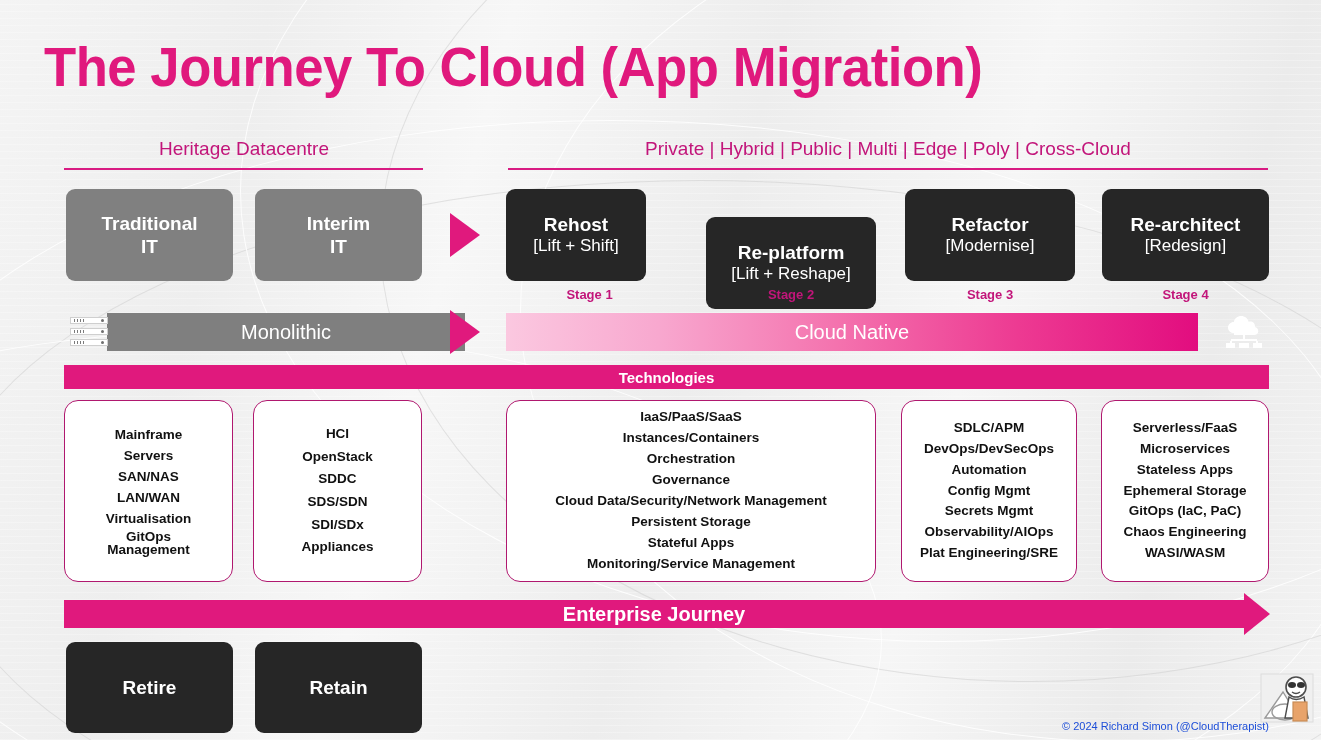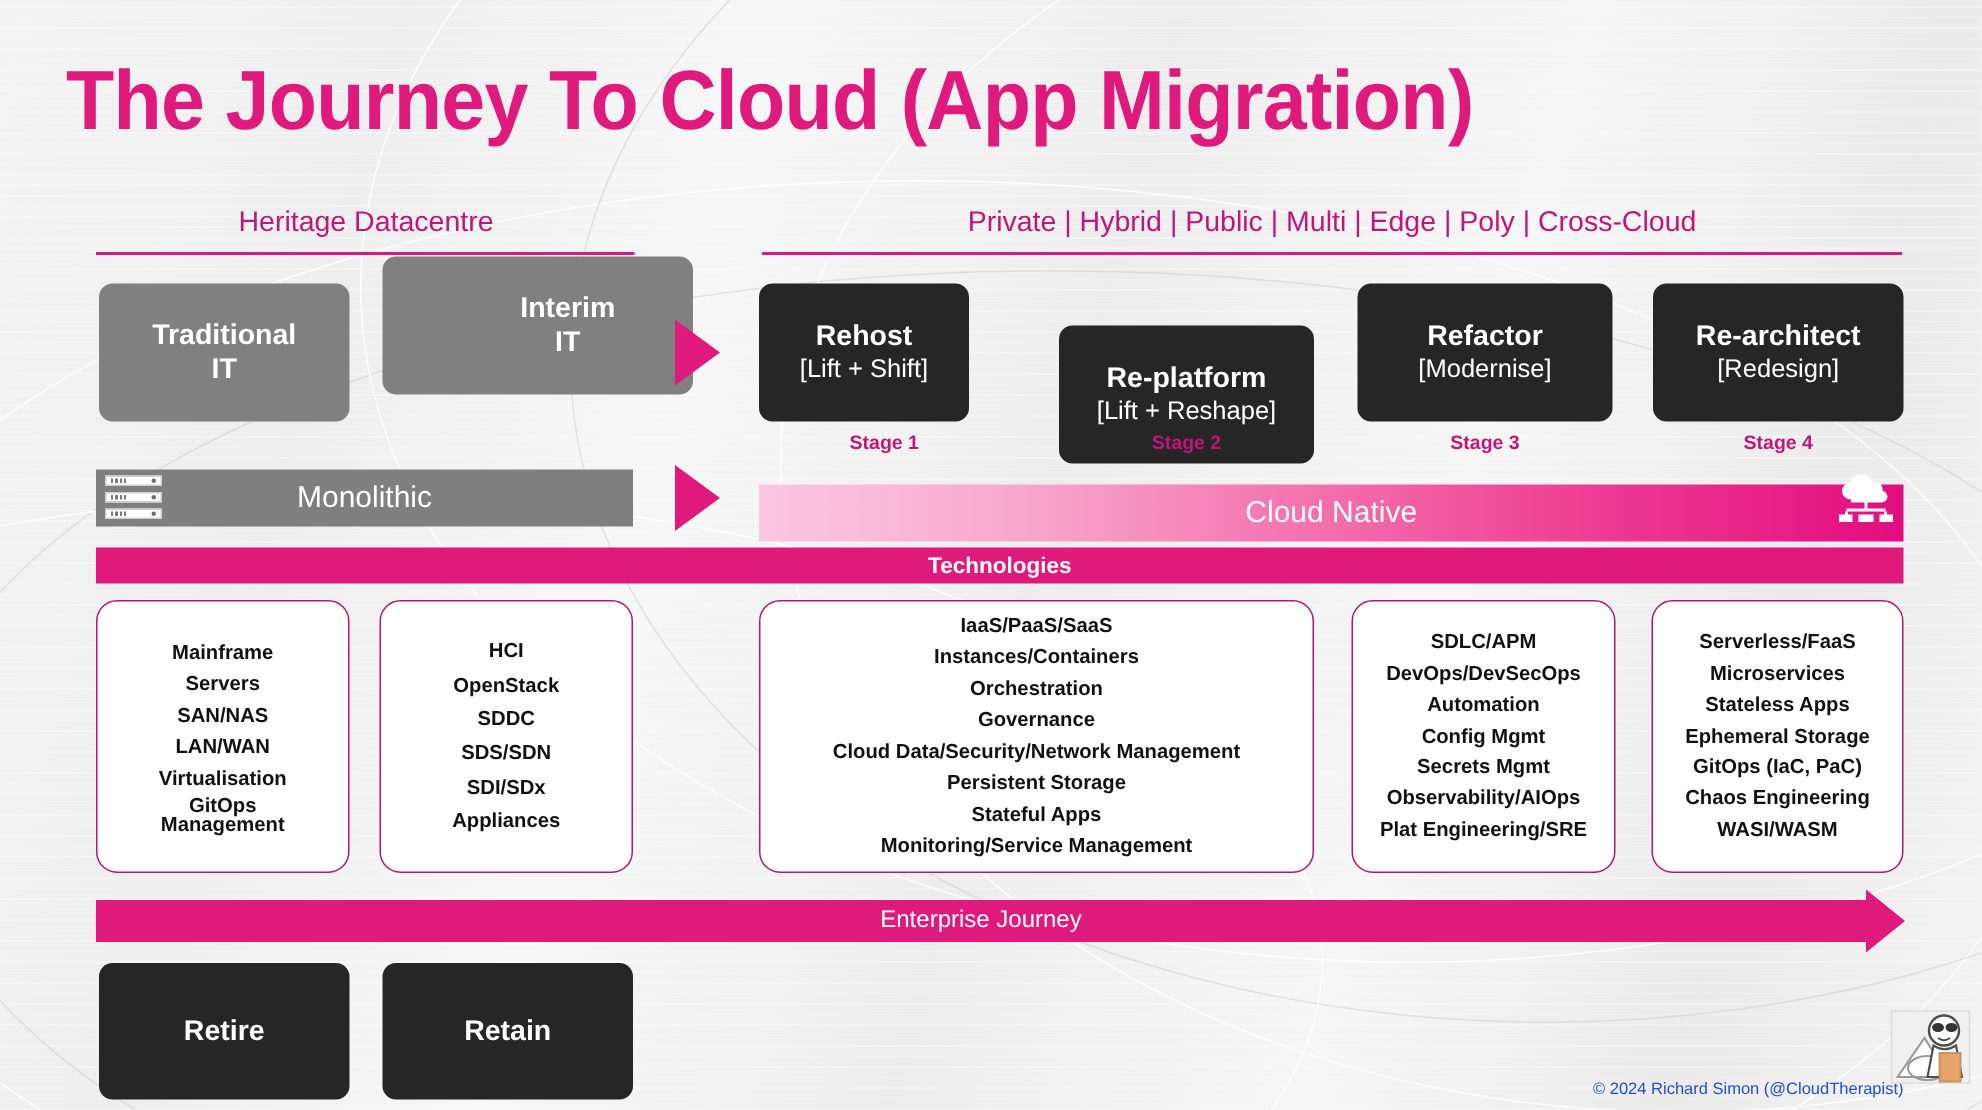--- a/index.html
+++ b/index.html
@@ -40,24 +40,24 @@
   .box .b1{font-size:19px;font-weight:bold;line-height:1.22;}
   .box .b2{font-size:17px;font-weight:normal;line-height:1.22;}
   .stage{position:absolute;text-align:center;color:#c2157a;font-size:13px;font-weight:bold;}
 
   
   .tri{position:absolute;width:0;height:0;border-style:solid;
        border-width:22px 0 22px 30px;border-color:transparent transparent transparent #e0197d;}
 
   
   .bar{position:absolute;display:flex;align-items:center;justify-content:center;color:#fff;}
-  .bar.mono{background:#7f7f7f;font-size:20px;}
+  .bar.mono{background:#7f7f7f;font-size:20px;margin-left:43px;}
   .bar.cnative{background:linear-gradient(90deg,#fbc8e0 0%,#f8a8cf 22%,#f472ae 48%,#ed3a92 74%,#e20d7f 100%);font-size:20px;}
   .bar.tech{background:#e0197d;font-size:15px;font-weight:bold;}
-  .bar.journey{background:#e0197d;font-size:16px;font-weight:normal;}
+  .bar.journey{background:#e0197d;font-size:20px;font-weight:bold;}
   .arrowhead{position:absolute;width:0;height:0;border-style:solid;
      border-width:21px 0 21px 26px;border-color:transparent transparent transparent #e0197d;}
 
   
   .card{position:absolute;background:#ffffff;border:1.6px solid #b0186f;border-radius:14px;
         display:flex;flex-direction:column;align-items:center;justify-content:center;
         color:#111;font-weight:bold;font-size:13.5px;padding:6px 8px;box-sizing:border-box;}
   .card .row{line-height:1.68;white-space:nowrap;}
   .card.tight .row{line-height:1.55;}
   .card .row.two{line-height:1.02;}
@@ -94,21 +94,21 @@
   <div class="sec-head" style="left:64px;top:138px;width:360px;">Heritage Datacentre</div>
   <div class="sec-rule" style="left:64px;top:168px;width:359px;"></div>
 
   <div class="sec-head" style="left:508px;top:138px;width:760px;">Private | Hybrid | Public | Multi | Edge | Poly | Cross-Cloud</div>
   <div class="sec-rule" style="left:508px;top:168px;width:760px;"></div>
 
   <div class="box grey" style="left:66px;top:189px;width:167px;height:92px;">
     <div class="b1">Traditional</div>
     <div class="b1">IT</div>
   </div>
-  <div class="box grey" style="left:255px;top:171px;width:167px;height:92px;padding-left:40px;">
+  <div class="box grey" style="left:255px;top:189px;width:167px;height:92px;">
     <div class="b1">Interim</div>
     <div class="b1">IT</div>
   </div>
 
   <div class="tri" style="left:450px;top:213px;"></div>
 
   <div class="box dark" style="left:506px;top:189px;width:140px;height:92px;">
     <div class="b1">Rehost</div>
     <div class="b2">[Lift + Shift]</div>
   </div>
@@ -145,21 +145,21 @@
         <span class="k"></span>
       </div>
     <div class="u">
         <span class="d"></span>
         <span class="k"></span>
       </div>
   </div>
 
   <div class="tri" style="left:450px;top:310px;"></div>
 
-  <div class="bar cnative" style="left:506px;top:323px;width:763px;height:38px;">
+  <div class="bar cnative" style="left:506px;top:313px;width:692px;height:38px;">
     <span>Cloud Native</span>
   </div>
   <svg class="logo" style="right:auto;left:1222px;bottom:auto;top:315px;width:46px;height:34px;" viewBox="0 0 46 34">
     <path d="M12 18c-3.3 0-6-2.5-6-5.6 0-3 2.6-5.5 5.8-5.5.6-3.4 3.7-5.9 7.4-5.9 3.6 0 6.7 2.4 7.4 5.7.5-.2 1-.3 1.6-.3 2.6 0 4.8 2 4.8 4.6 0 .4 0 .7-.1 1 2 .5 3.4 2.2 3.4 4.2 0 2.1-1.9 3.8-4.2 3.8H12z" fill="#ffffff"></path>
     <rect x="21" y="18" width="2" height="7" fill="#ffffff"></rect>
     <rect x="9" y="24" width="26" height="2" fill="#ffffff"></rect>
     <rect x="8" y="26" width="2" height="4" fill="#ffffff"></rect>
     <rect x="34" y="26" width="2" height="4" fill="#ffffff"></rect>
     <rect x="4" y="28" width="9" height="5" fill="#ffffff"></rect>
     <rect x="17" y="28" width="10" height="5" fill="#ffffff"></rect>

